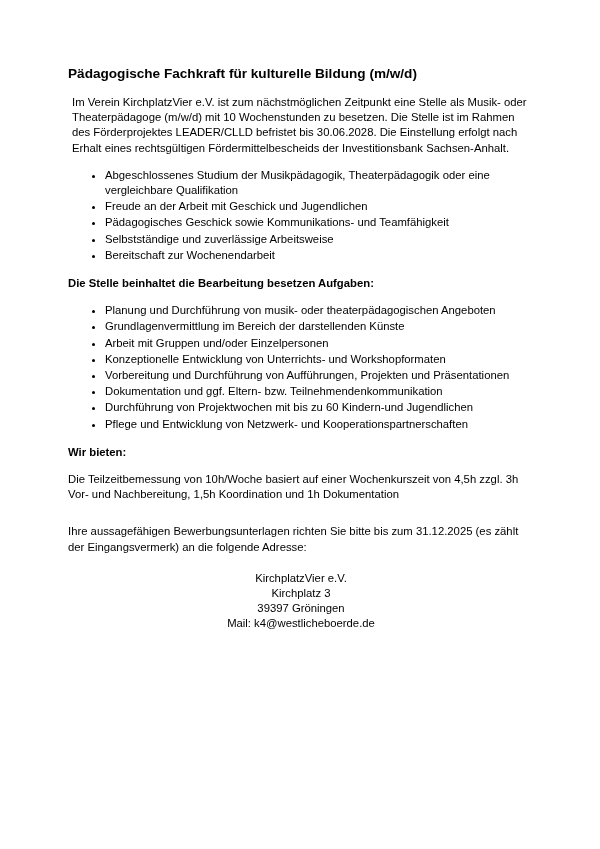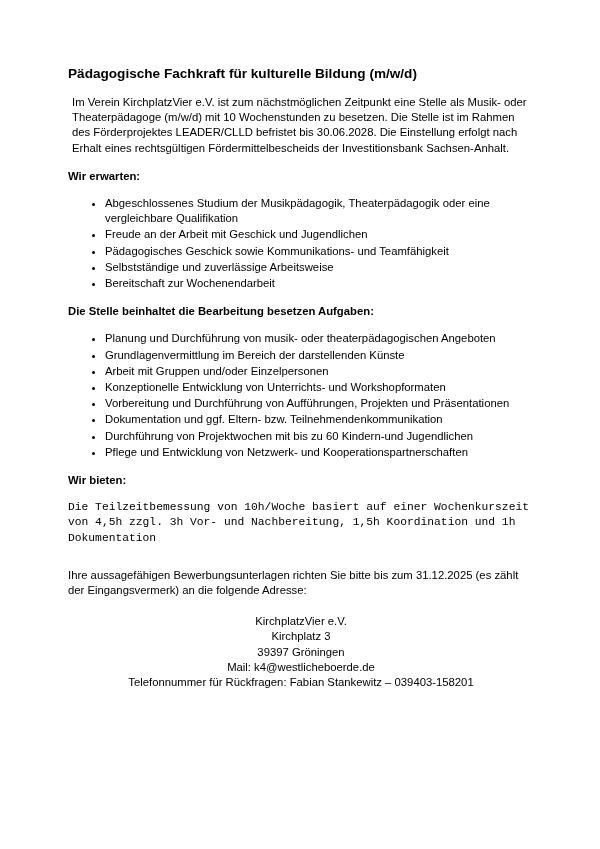--- a/index.html
+++ b/index.html
@@ -39,21 +39,20 @@
     margin: 12px 0 0 0;
     padding: 0 0 0 37px;
     list-style-type: disc;
   }
   ul.bullet-list li {
     margin: 0 0 1px 0;
     padding: 0;
   }
   .workload-note {
     margin: 12px 0 0 0;
-    font-family: Liberation Mono, monospace;
   }
   .application-note {
     margin: 22px 0 16px 0;
   }
   .address-block {
     margin: 14px 0 0 0;
     text-align: center;
   }
   .address-block div {
     margin: 0;
@@ -61,21 +60,20 @@
 </style>
 </head>
 <body>
 
 <div class="page">
 
   <h1 class="doc-title">Pädagogische Fachkraft für kulturelle Bildung (m/w/d)</h1>
 
   <p class="para">Im Verein KirchplatzVier e.V. ist zum nächstmöglichen Zeitpunkt eine Stelle als Musik- oder Theaterpädagoge (m/w/d) mit 10 Wochenstunden zu besetzen. Die Stelle ist im Rahmen des Förderprojektes LEADER/CLLD befristet bis 30.06.2028. Die Einstellung erfolgt nach Erhalt eines rechtsgültigen Fördermittelbescheids der Investitionsbank Sachsen-Anhalt.</p>
 
-  <h2 class="section-heading">Wir erwarten:</h2>
   <ul class="bullet-list">
       <li>Abgeschlossenes Studium der Musikpädagogik, Theaterpädagogik oder eine vergleichbare Qualifikation</li>
       <li>Freude an der Arbeit mit Geschick und Jugendlichen</li>
       <li>Pädagogisches Geschick sowie Kommunikations- und Teamfähigkeit</li>
       <li>Selbstständige und zuverlässige Arbeitsweise</li>
       <li>Bereitschaft zur Wochenendarbeit</li>
     </ul>
 
   <h2 class="section-heading">Die Stelle beinhaltet die Bearbeitung besetzen Aufgaben:</h2>
   <ul class="bullet-list">
@@ -93,16 +91,15 @@
 
   <p class="para workload-note">Die Teilzeitbemessung von 10h/Woche basiert auf einer Wochenkurszeit von 4,5h zzgl. 3h Vor- und Nachbereitung, 1,5h Koordination und 1h Dokumentation</p>
 
   <p class="para application-note">Ihre aussagefähigen Bewerbungsunterlagen richten Sie bitte bis zum 31.12.2025 (es zählt der Eingangsvermerk) an die folgende Adresse:</p>
 
   <div class="address-block">
       <div>KirchplatzVier e.V.</div>
       <div>Kirchplatz 3</div>
       <div>39397 Gröningen</div>
       <div>Mail: k4@westlicheboerde.de</div>
-      <div>Telefonnummer für Rückfragen: Fabian Stankewitz – 039403-158201</div>
     </div>
 
 </div>
 
 </body></html>

